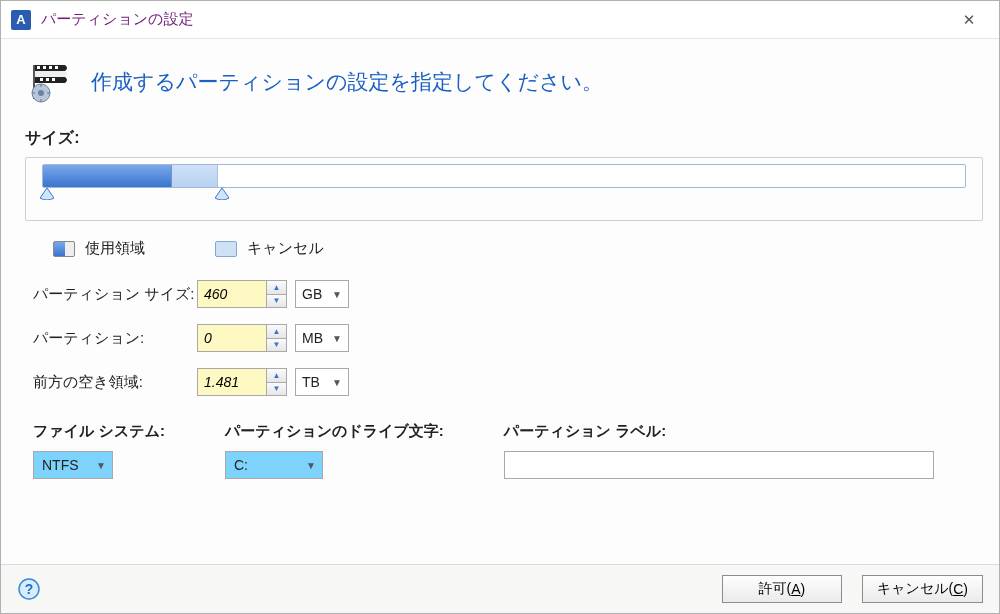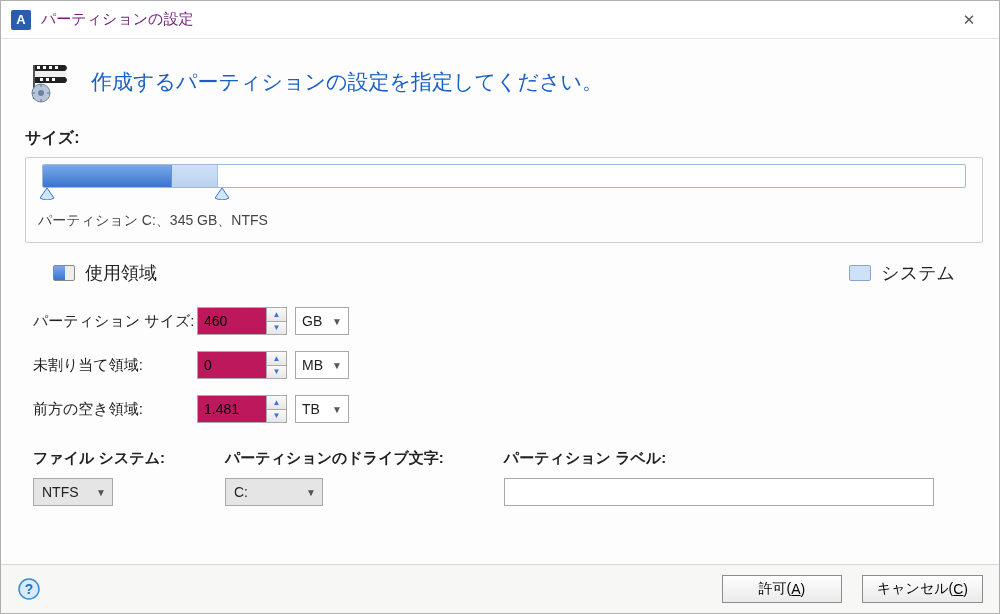--- a/index.html
+++ b/index.html
@@ -101,22 +101,21 @@
   .handle {
     position: absolute; top: 0;
     width: 14px; height: 12px;
   }
   .handle svg { width: 14px; height: 12px; display: block; }
   .partition-info { color: #444; font-size: 14px; margin-top: 4px; }
 
   .legend-row {
     display: flex; gap: 70px;
     padding: 0 28px 22px 28px;
-    font-size: 18px;
-    justify-content: space-between;
+    font-size: 15px;
   }
   .legend-item { display: flex; align-items: center; gap: 10px; }
   .swatch {
     width: 22px; height: 16px; border: 1px solid #888; border-radius: 2px;
     display: inline-block; position: relative; overflow: hidden;
   }
   .swatch.used { background: linear-gradient(to right, #3a74cf 50%, #eee 50%); }
   .swatch.used::before {
     content:""; position:absolute; left:0; top:0; bottom:0; width:55%;
     background: linear-gradient(#7aa9e8,#3a74cf);
@@ -132,21 +131,22 @@
     margin-bottom: 16px;
   }
   .field-row .flabel { width: 164px; font-size: 15px; }
   .spin-group {
     display: flex; align-items: stretch; height: 28px;
   }
   .spin-input {
     width: 70px; border: 1px solid #a9a9a9;
     padding: 0 6px; font-size: 14px;
     font-family: inherit;
-    background: #be185d;
+    background: #fef9c3;
+    font-style: italic;
   }
   .spin-btns {
     width: 20px; display: flex; flex-direction: column;
     border-top: 1px solid #a9a9a9;
     border-bottom: 1px solid #a9a9a9;
     border-right: 1px solid #a9a9a9;
   }
   .spin-btns .sb {
     flex: 1; display: flex; align-items: center; justify-content: center;
     background: linear-gradient(#fafafa,#e6e6e6);
@@ -164,21 +164,21 @@
   .row-trip {
     display: flex; gap: 60px;
     padding: 10px 8px 8px 8px;
     align-items: flex-start;
   }
   .trip-col { display: flex; flex-direction: column; gap: 10px; }
   .trip-col .flabel { font-weight: bold; font-size: 15px; }
   .combo {
     height: 28px; border: 1px solid #a9a9a9;
     display: flex; align-items: center; justify-content: space-between;
-    padding: 0 6px 0 8px; background: #e5e5e5; font-size: 14px;
+    padding: 0 6px 0 8px; background: #7dd3fc; font-size: 14px;
   }
   .combo .dd { color: #555; font-size: 10px; }
   .combo.fs { width: 80px; }
   .combo.drive { width: 98px; }
   .label-input {
     height: 28px; width: 430px;
     border: 1px solid #a9a9a9; background: #fff;
     padding: 0 6px; font-size: 14px; font-family: inherit;
   }
 
@@ -258,31 +258,30 @@
                 <path d="M7 0 L14 10 Q7 14 0 10 Z" fill="#cfe5f9" stroke="#3a74cf"></path>
               </svg>
           </div>
           <div class="handle" style="left:19%">
             <svg viewBox="0 0 14 12">
                 <path d="M7 0 L14 10 Q7 14 0 10 Z" fill="#cfe5f9" stroke="#3a74cf"></path>
               </svg>
           </div>
         </div>
       </div>
-      <div class="partition-info">パーティション C:、345 GB、NTFS</div>
     </div>
 
     <div class="legend-row">
       <div class="legend-item">
         <span class="swatch used"></span>
         <span>使用領域</span>
       </div>
       <div class="legend-item">
         <span class="swatch free"></span>
-        <span>システム</span>
+        <span>キャンセル</span>
       </div>
     </div>
 
     <div class="fields">
 
       <div class="field-row">
         <div class="flabel">パーティション サイズ:</div>
         <div class="spin-group">
           <input class="spin-input" value="460" style="">
           <div class="spin-btns">
@@ -290,21 +289,21 @@
             <div class="sb">▼</div>
           </div>
           <div class="unit-drop">
             <span>GB</span>
             <span class="dd">▼</span>
           </div>
         </div>
       </div>
 
       <div class="field-row">
-        <div class="flabel">未割り当て領域:</div>
+        <div class="flabel">パーティション:</div>
         <div class="spin-group">
           <input class="spin-input" value="0" style="">
           <div class="spin-btns">
             <div class="sb">▲</div>
             <div class="sb">▼</div>
           </div>
           <div class="unit-drop">
             <span>MB</span>
             <span class="dd">▼</span>
           </div>

